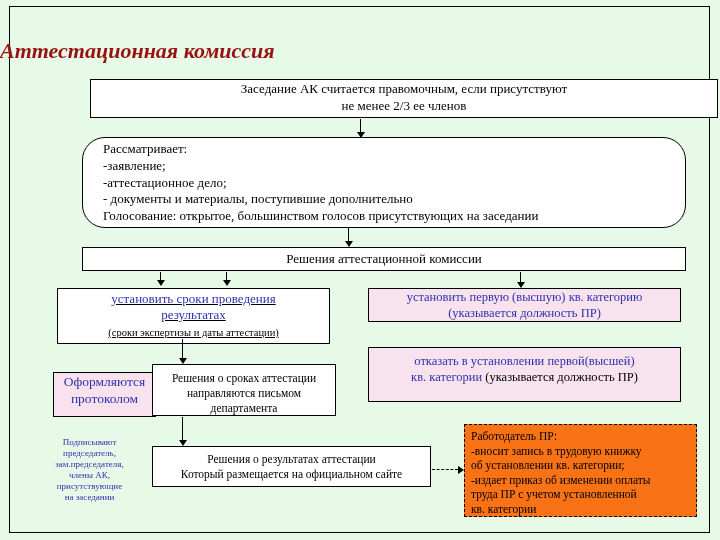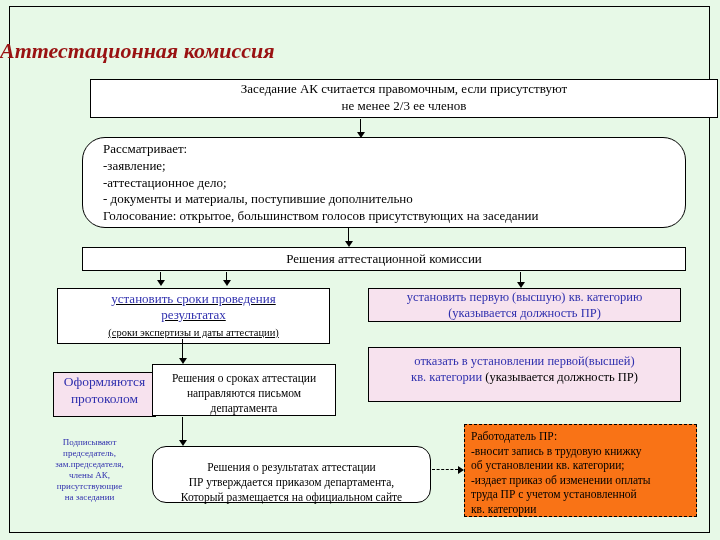--- a/index.html
+++ b/index.html
@@ -70,21 +70,21 @@
   .refuse { left: 368px; top: 347px; width: 313px; height: 55px; padding-top: 6px; font-size: 12.5px; line-height: 15.5px; }
   .protocol { left: 38px; top: 372px; width: 103px; height: 45px; padding-top: 0; font-size: 13.5px; line-height: 17px; margin-left: 15px; }
   .protocol-note {
     position: absolute;
     left: 28px; top: 437px; width: 123px;
     text-align: center;
     font-size: 9px; line-height: 11px;
     color: #3030ae;
   }
   .letterbox { left: 152px; top: 364px; width: 184px; height: 52px; padding-top: 6px; font-size: 11.5px; line-height: 15px; }
-  .results { left: 152px; top: 446px; width: 279px; height: 57px; padding-top: 13px; font-size: 11.5px; line-height: 15px; border-radius: 14px; }
+  .results { left: 152px; top: 446px; width: 279px; height: 41px; padding-top: 5px; font-size: 11.5px; line-height: 15px; }
   .employer { left: 464px; top: 424px; width: 233px; height: 93px; padding: 4px 6px; font-size: 11.5px; line-height: 14.6px; }
 </style>
 </head>
 <body>
 
 <div class="slide">
   <div class="frame"></div>
 
   <h1 class="title">Аттестационная комиссия</h1>
 
@@ -147,21 +147,20 @@
   <div class="box center letterbox">
     <div>Решения о сроках аттестации</div>
     <div>направляются письмом</div>
     <div>департамента</div>
   </div>
 
   <div class="varrow" style="left:182px; top:417px; height:23px;"></div>
 
   <div class="box center results">
     <div>Решения о результатах аттестации</div>
-    <div>ПР утверждается приказом департамента,</div>
     <div>Который размещается на официальном сайте</div>
   </div>
 
   <div class="darrow" style="left:432px; top:469px; width:26px;"></div>
 
   <div class="dashbox employer">
     <div>Работодатель ПР:</div>
     <div>-вносит запись в трудовую книжку</div>
     <div>об установлении кв. категории;</div>
     <div>-издает приказ об изменении оплаты</div>

